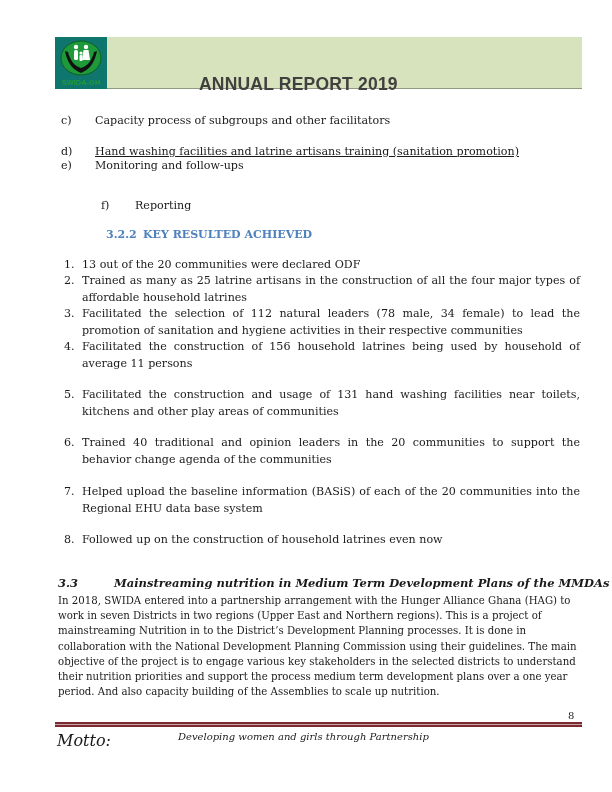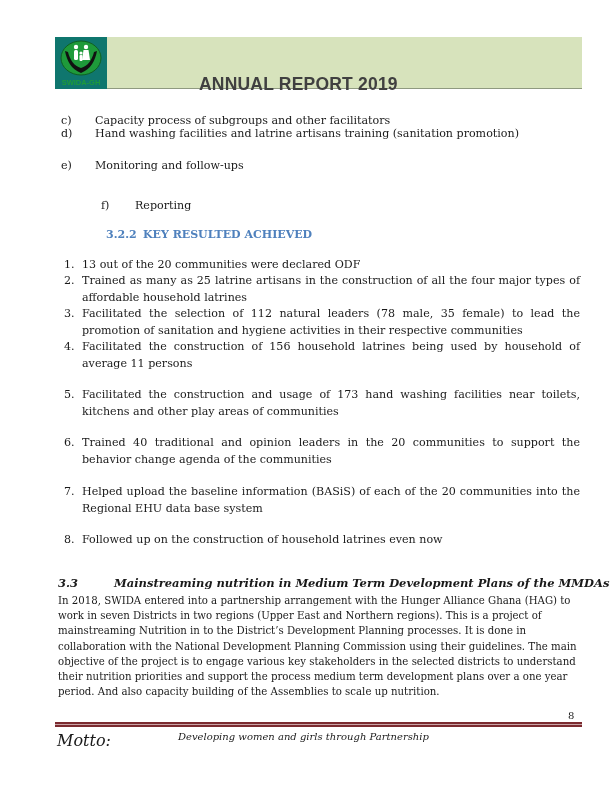--- a/index.html
+++ b/index.html
@@ -85,21 +85,21 @@
     <rect x="24.5" y="18" width="3" height="6" rx="1" fill="#fff"></rect>
     <text x="26" y="48" text-anchor="middle" font-family="Liberation Sans, sans-serif" font-size="7.5" font-weight="bold" fill="#1e9a3a">SWIDA-GH</text>
   </svg>
 </div>
 <div class="header-title">ANNUAL REPORT 2019</div>
 
 <div class="alpha-list">
   <div class="alpha-item" style="top:0px;">
     <span class="mk">c)</span><span>Capacity process of subgroups and other facilitators</span>
   </div>
-  <div class="alpha-item" style="top:13px;">
+  <div class="alpha-item" style="top:31px;text-decoration:underline;">
     <span class="mk">d)</span><span>Hand washing facilities and latrine artisans training (sanitation promotion)</span>
   </div>
   <div class="alpha-item" style="top:45px;">
     <span class="mk">e)</span><span>Monitoring and follow-ups</span>
   </div>
   <div class="alpha-item" style="top:85px;margin-left:40px;">
     <span class="mk">f)</span><span>Reporting</span>
   </div>
 </div>
 
@@ -111,29 +111,29 @@
   <div class="num-item" style="top:0px;">
     <span class="mk">1.</span>
     <span class="tx">13 out of the 20 communities were declared ODF</span>
   </div>
   <div class="num-item" style="top:16px;">
     <span class="mk">2.</span>
     <span class="tx">Trained as many as 25 latrine artisans in the construction of all the four major types of affordable household latrines</span>
   </div>
   <div class="num-item" style="top:49px;">
     <span class="mk">3.</span>
-    <span class="tx">Facilitated the selection of 112 natural leaders (78 male, 35 female) to lead the promotion of sanitation and hygiene activities in their respective communities</span>
+    <span class="tx">Facilitated the selection of 112 natural leaders (78 male, 34 female) to lead the promotion of sanitation and hygiene activities in their respective communities</span>
   </div>
   <div class="num-item" style="top:82px;">
     <span class="mk">4.</span>
     <span class="tx">Facilitated the construction of 156 household latrines being used by household of average 11 persons</span>
   </div>
   <div class="num-item" style="top:130px;">
     <span class="mk">5.</span>
-    <span class="tx">Facilitated the construction and usage of 173 hand washing facilities near toilets, kitchens and other play areas of communities</span>
+    <span class="tx">Facilitated the construction and usage of 131 hand washing facilities near toilets, kitchens and other play areas of communities</span>
   </div>
   <div class="num-item" style="top:178px;">
     <span class="mk">6.</span>
     <span class="tx">Trained 40 traditional and opinion leaders in the 20 communities to support the behavior change agenda of the communities</span>
   </div>
   <div class="num-item" style="top:227px;">
     <span class="mk">7.</span>
     <span class="tx">Helped upload the baseline information (BASiS) of each of the 20 communities into the Regional EHU data base system</span>
   </div>
   <div class="num-item" style="top:275px;">

